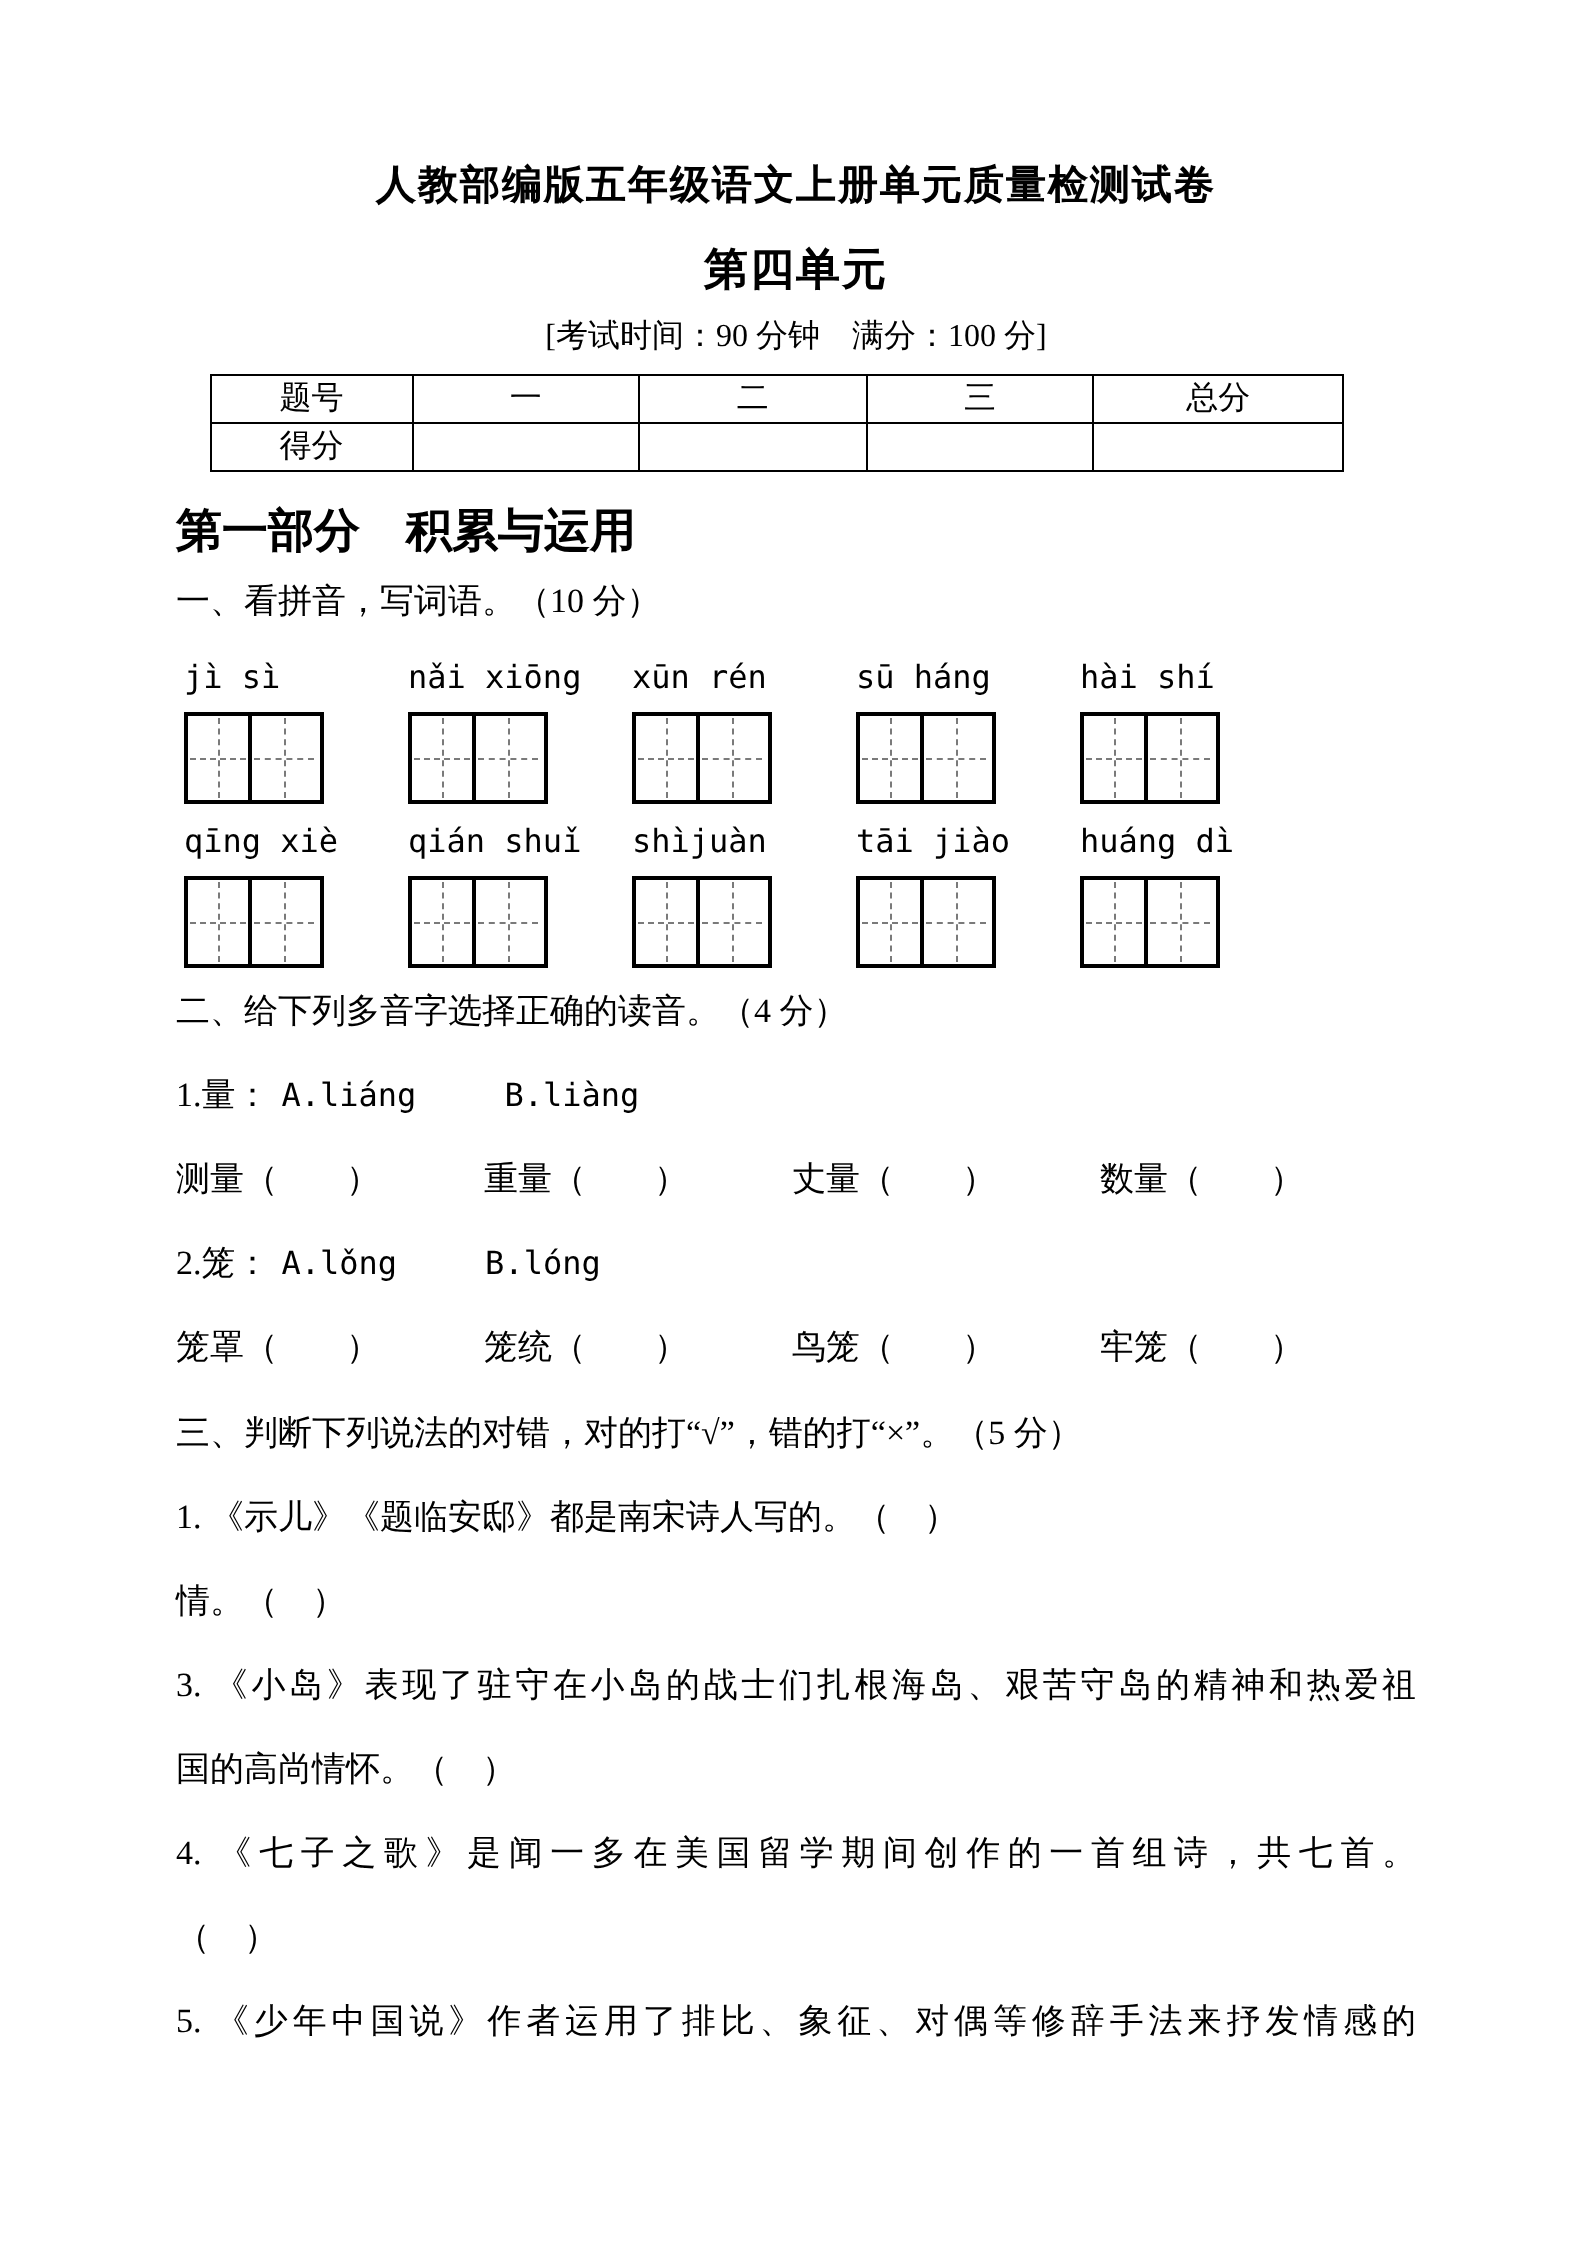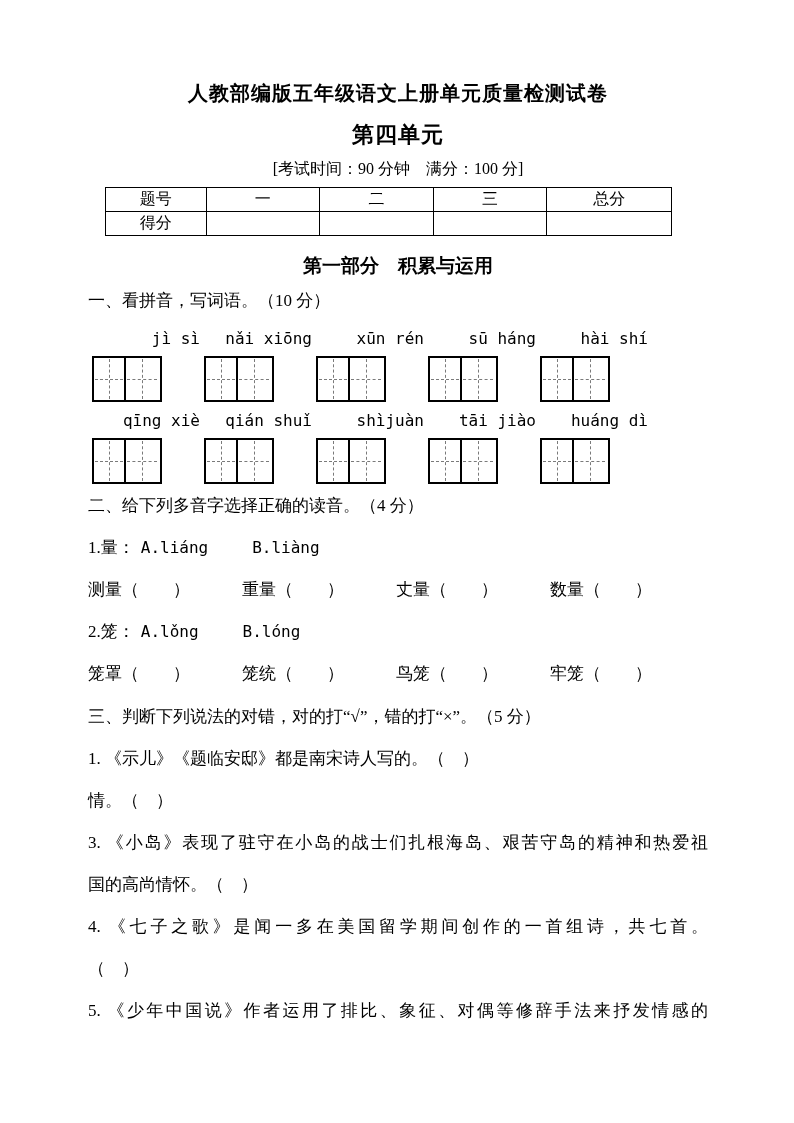--- a/index.html
+++ b/index.html
@@ -9,26 +9,26 @@
     padding:80px 86px 0 88px; overflow:hidden; color:#000;
     font-family:"Liberation Serif","DejaVu Serif",serif;
   }
   .title { font-size:20px; font-weight:bold; text-align:center; line-height:26px; letter-spacing:1px; }
   .unit-title { font-size:22px; font-weight:bold; text-align:center; margin-top:15px; line-height:28px; letter-spacing:1px; }
   .exam-info { font-size:16px; text-align:center; margin-top:9px; line-height:22px; }
 
   .score-table { border-collapse:collapse; table-layout:fixed; width:567px; margin:7px 0 0 17px; }
   .score-table td { border:1px solid #000; height:24px; text-align:center; vertical-align:middle; font-size:16px; }
 
-  .part-heading { font-size:19px; font-weight:bold; text-align:center; margin-top:17px; line-height:26px; white-space:pre; }
+  .part-heading { font-size:23px; font-weight:bold; margin-top:17px; line-height:26px; white-space:pre; }
 
   .prompt { font-size:17px; line-height:42px; margin-top:1px; white-space:pre-wrap; }
   .prompt.first { margin-top:1px; }
 
-  .word-row { display:flex; margin-top:7px;text-align:right; }
+  .word-row { display:flex; margin-top:7px; }
   .word-row.second { margin-top:9px; }
   .word-block { flex:0 0 112px; width:112px; }
   .pinyin { font-family:"DejaVu Sans Mono",monospace; font-size:16px; line-height:20px; margin-left:4px; white-space:pre; }
   .grid-group { display:flex; border:2px solid #000; width:70px; height:46px; margin:7px 0 0 4px; background:#fff; }
   .grid-cell { position:relative; width:32px; height:42px; border-right:2px solid #000; }
   .grid-cell:last-child { border-right:none; }
   .grid-cell::before { content:""; position:absolute; left:50%; top:1px; bottom:1px; border-left:1px dashed #7a7a7a; }
   .grid-cell::after  { content:""; position:absolute; top:50%; left:1px; right:1px; border-top:1px dashed #7a7a7a; }
 
   .stem-line { font-size:17px; line-height:42px; white-space:pre; }

